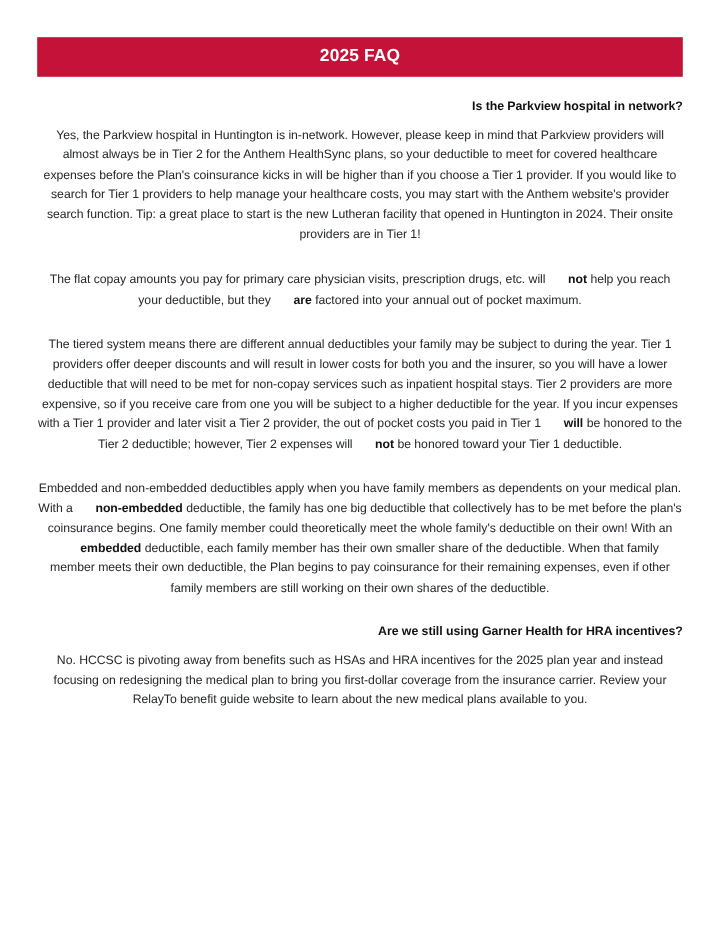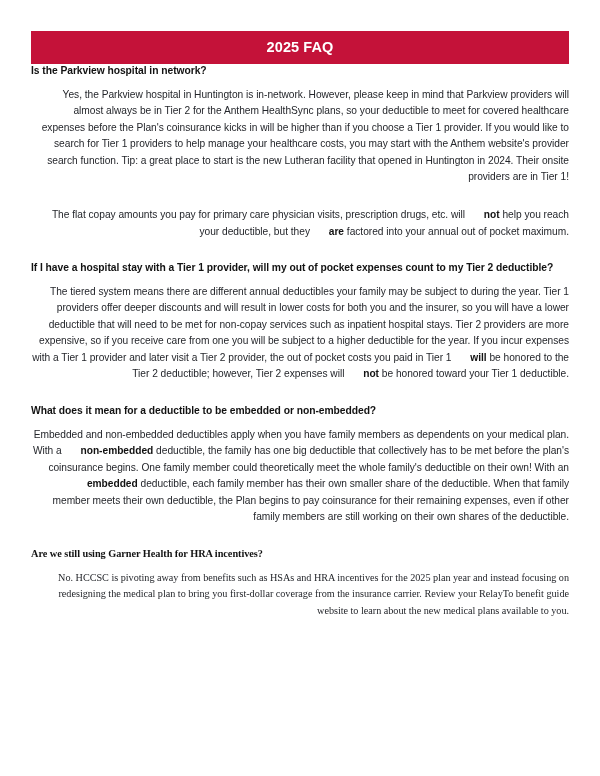--- a/index.html
+++ b/index.html
@@ -21,53 +21,54 @@
     background: #ffffff;
     box-sizing: border-box;
     padding: 31px 31px 0 31px;
   }
   .faq-banner {
     background: #C41239;
     height: 33px;
     display: flex;
     align-items: center;
     justify-content: center;
+    margin-bottom: 19px;
   }
   .faq-banner-title {
     color: #ffffff;
     font-size: 14.5px;
     font-weight: bold;
     letter-spacing: 0.1px;
     line-height: 1;
   }
   .faq-list {
     display: block;
   }
   .faq-item {
     margin-bottom: 21px;
   }
   .faq-item:last-child {
     margin-bottom: 0;
-    font-family: Liberation Serif, serif;
   }
   .faq-question {
     font-size: 10.3px;
     font-weight: bold;
     line-height: 1.35;
     color: #121212;
     margin: 0 0 9px 0;
     letter-spacing: -0.05px;
+    text-align: right;
   }
   .faq-answer {
     font-size: 10.2px;
     line-height: 1.62;
     color: #24262b;
     margin: 0;
     letter-spacing: -0.02px;
-    text-align: right;
+    text-align: center;
   }
   .faq-answer b {
     font-weight: bold;
     color: #121212;
     margin-left: 16px;
   }
 </style>
 </head>
 <body>
 
@@ -82,26 +83,24 @@
     <div class="faq-item">
       <h2 class="faq-question">Is the Parkview hospital in network?</h2>
       <p class="faq-answer">Yes, the Parkview hospital in Huntington is in-network. However, please keep in mind that Parkview providers will almost always be in Tier 2 for the Anthem HealthSync plans, so your deductible to meet for covered healthcare expenses before the Plan's coinsurance kicks in will be higher than if you choose a Tier 1 provider. If you would like to search for Tier 1 providers to help manage your healthcare costs, you may start with the Anthem website's provider search function. Tip: a great place to start is the new Lutheran facility that opened in Huntington in 2024. Their onsite providers are in Tier 1!</p>
     </div>
 
     <div class="faq-item">
       <p class="faq-answer">The flat copay amounts you pay for primary care physician visits, prescription drugs, etc. will <b>not</b> help you reach your deductible, but they <b>are</b> factored into your annual out of pocket maximum.</p>
     </div>
 
     <div class="faq-item">
-      <h2 class="faq-question">If I have a hospital stay with a Tier 1 provider, will my out of pocket expenses count to my Tier 2 deductible?</h2>
       <p class="faq-answer">The tiered system means there are different annual deductibles your family may be subject to during the year. Tier 1 providers offer deeper discounts and will result in lower costs for both you and the insurer, so you will have a lower deductible that will need to be met for non-copay services such as inpatient hospital stays. Tier 2 providers are more expensive, so if you receive care from one you will be subject to a higher deductible for the year. If you incur expenses with a Tier 1 provider and later visit a Tier 2 provider, the out of pocket costs you paid in Tier 1 <b>will</b> be honored to the Tier 2 deductible; however, Tier 2 expenses will <b>not</b> be honored toward your Tier 1 deductible.</p>
     </div>
 
     <div class="faq-item">
-      <h2 class="faq-question">What does it mean for a deductible to be embedded or non-embedded?</h2>
       <p class="faq-answer">Embedded and non-embedded deductibles apply when you have family members as dependents on your medical plan. With a <b>non-embedded</b> deductible, the family has one big deductible that collectively has to be met before the plan's coinsurance begins. One family member could theoretically meet the whole family's deductible on their own! With an <b>embedded</b> deductible, each family member has their own smaller share of the deductible. When that family member meets their own deductible, the Plan begins to pay coinsurance for their remaining expenses, even if other family members are still working on their own shares of the deductible.</p>
     </div>
 
     <div class="faq-item">
       <h2 class="faq-question">Are we still using Garner Health for HRA incentives?</h2>
       <p class="faq-answer">No. HCCSC is pivoting away from benefits such as HSAs and HRA incentives for the 2025 plan year and instead focusing on redesigning the medical plan to bring you first-dollar coverage from the insurance carrier. Review your RelayTo benefit guide website to learn about the new medical plans available to you.</p>
     </div>
 
   </div>
 </div>

